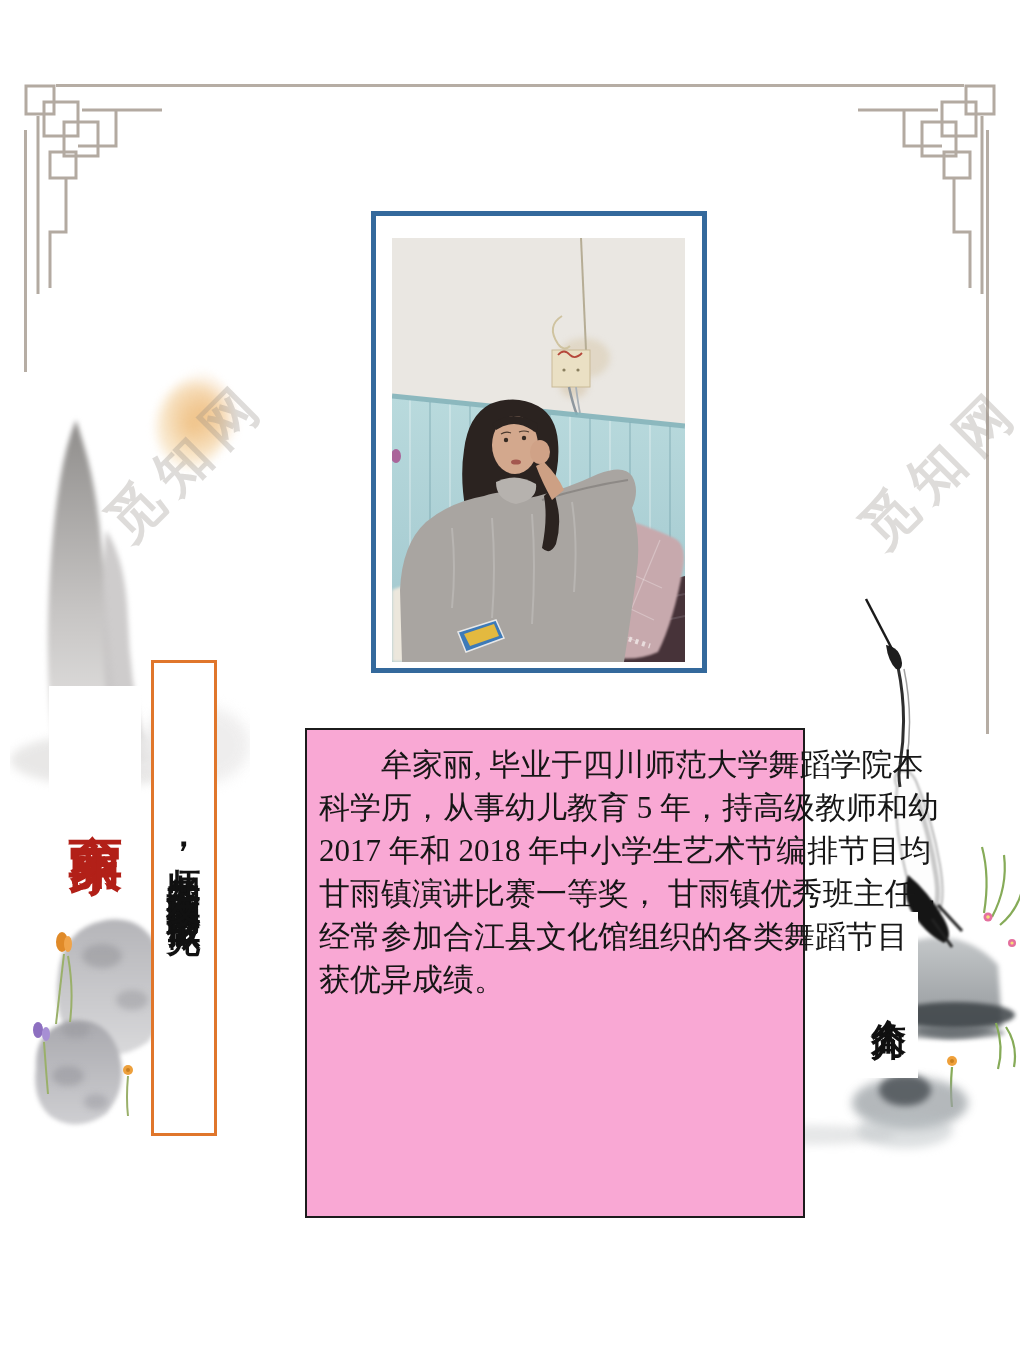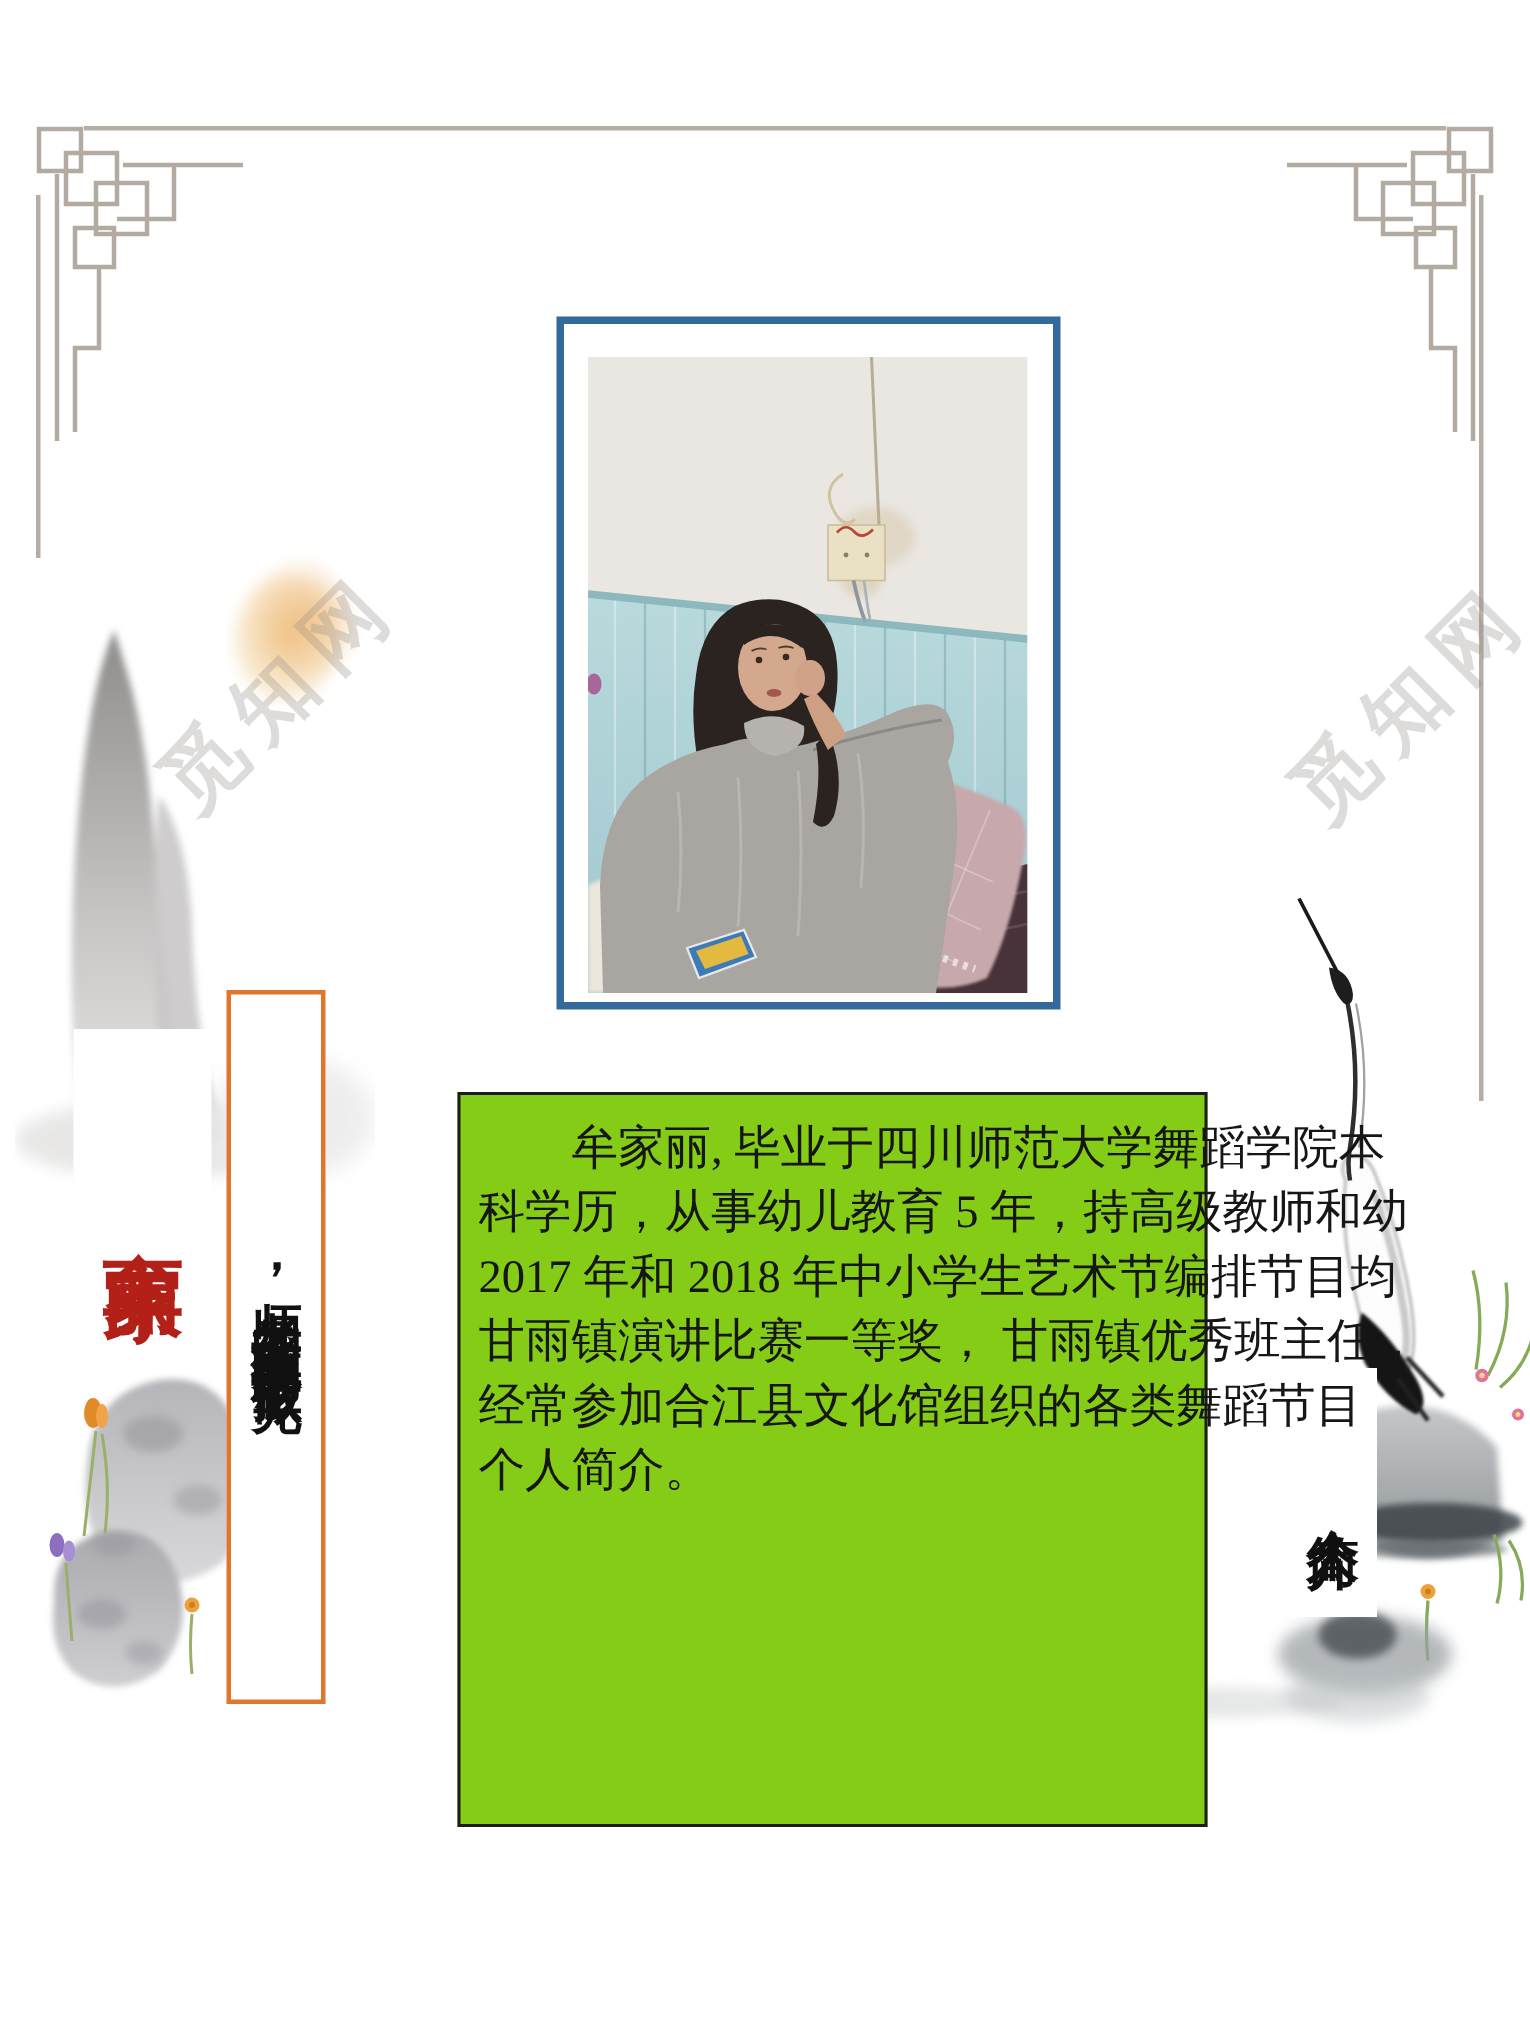--- a/index.html
+++ b/index.html
@@ -45,21 +45,21 @@
               display:flex;align-items:center;justify-content:center;}
   .name-panel .v-text{font-size:54px;font-weight:700;letter-spacing:4px;color:var(--name-red,#b22018);
                       font-family:"Liberation Serif","DejaVu Serif",serif;}
   .title-panel{position:absolute;left:856px;top:912px;width:62px;height:166px;background:#fff;
                display:flex;align-items:center;justify-content:center;}
   .title-panel .v-text{font-size:35px;font-weight:700;letter-spacing:2px;color:#101010;
                        font-family:"Liberation Serif","DejaVu Serif",serif;}
 
   
   .bio-box{position:absolute;left:305px;top:728px;width:500px;height:490px;box-sizing:border-box;
-           border:2px solid #1c1c1c;background:#84cc16;padding:13px 12px 12px 12px;}
+           border:2px solid #1c1c1c;background:#f9a8d4;padding:13px 12px 12px 12px;}
   .bio-line{font-size:31px;line-height:43px;color:#161616;
             text-align:justify;text-align-last:justify;white-space:nowrap;}
   .bio-line.last{text-align-last:left;white-space:normal;}
 </style>
 </head>
 <body>
 
 <div id="page">
 
   <div class="frame-h"></div>
@@ -286,16 +286,16 @@
   <div class="title-panel">
     <div class="v-text">个人简介</div>
   </div>
 
   <div class="bio-box">
     <div class="bio-line">　　牟家丽, 毕业于四川师范大学舞蹈学院本</div>
     <div class="bio-line">科学历，从事幼儿教育 5 年，持高级教师和幼</div>
     <div class="bio-line">2017 年和 2018 年中小学生艺术节编排节目均</div>
     <div class="bio-line">甘雨镇演讲比赛一等奖， 甘雨镇优秀班主任，</div>
     <div class="bio-line">经常参加合江县文化馆组织的各类舞蹈节目</div>
-    <div class="bio-line last">个人简介。</div>
+    <div class="bio-line last">获优异成绩。</div>
   </div>
 
 </div>
 
 </body></html>

